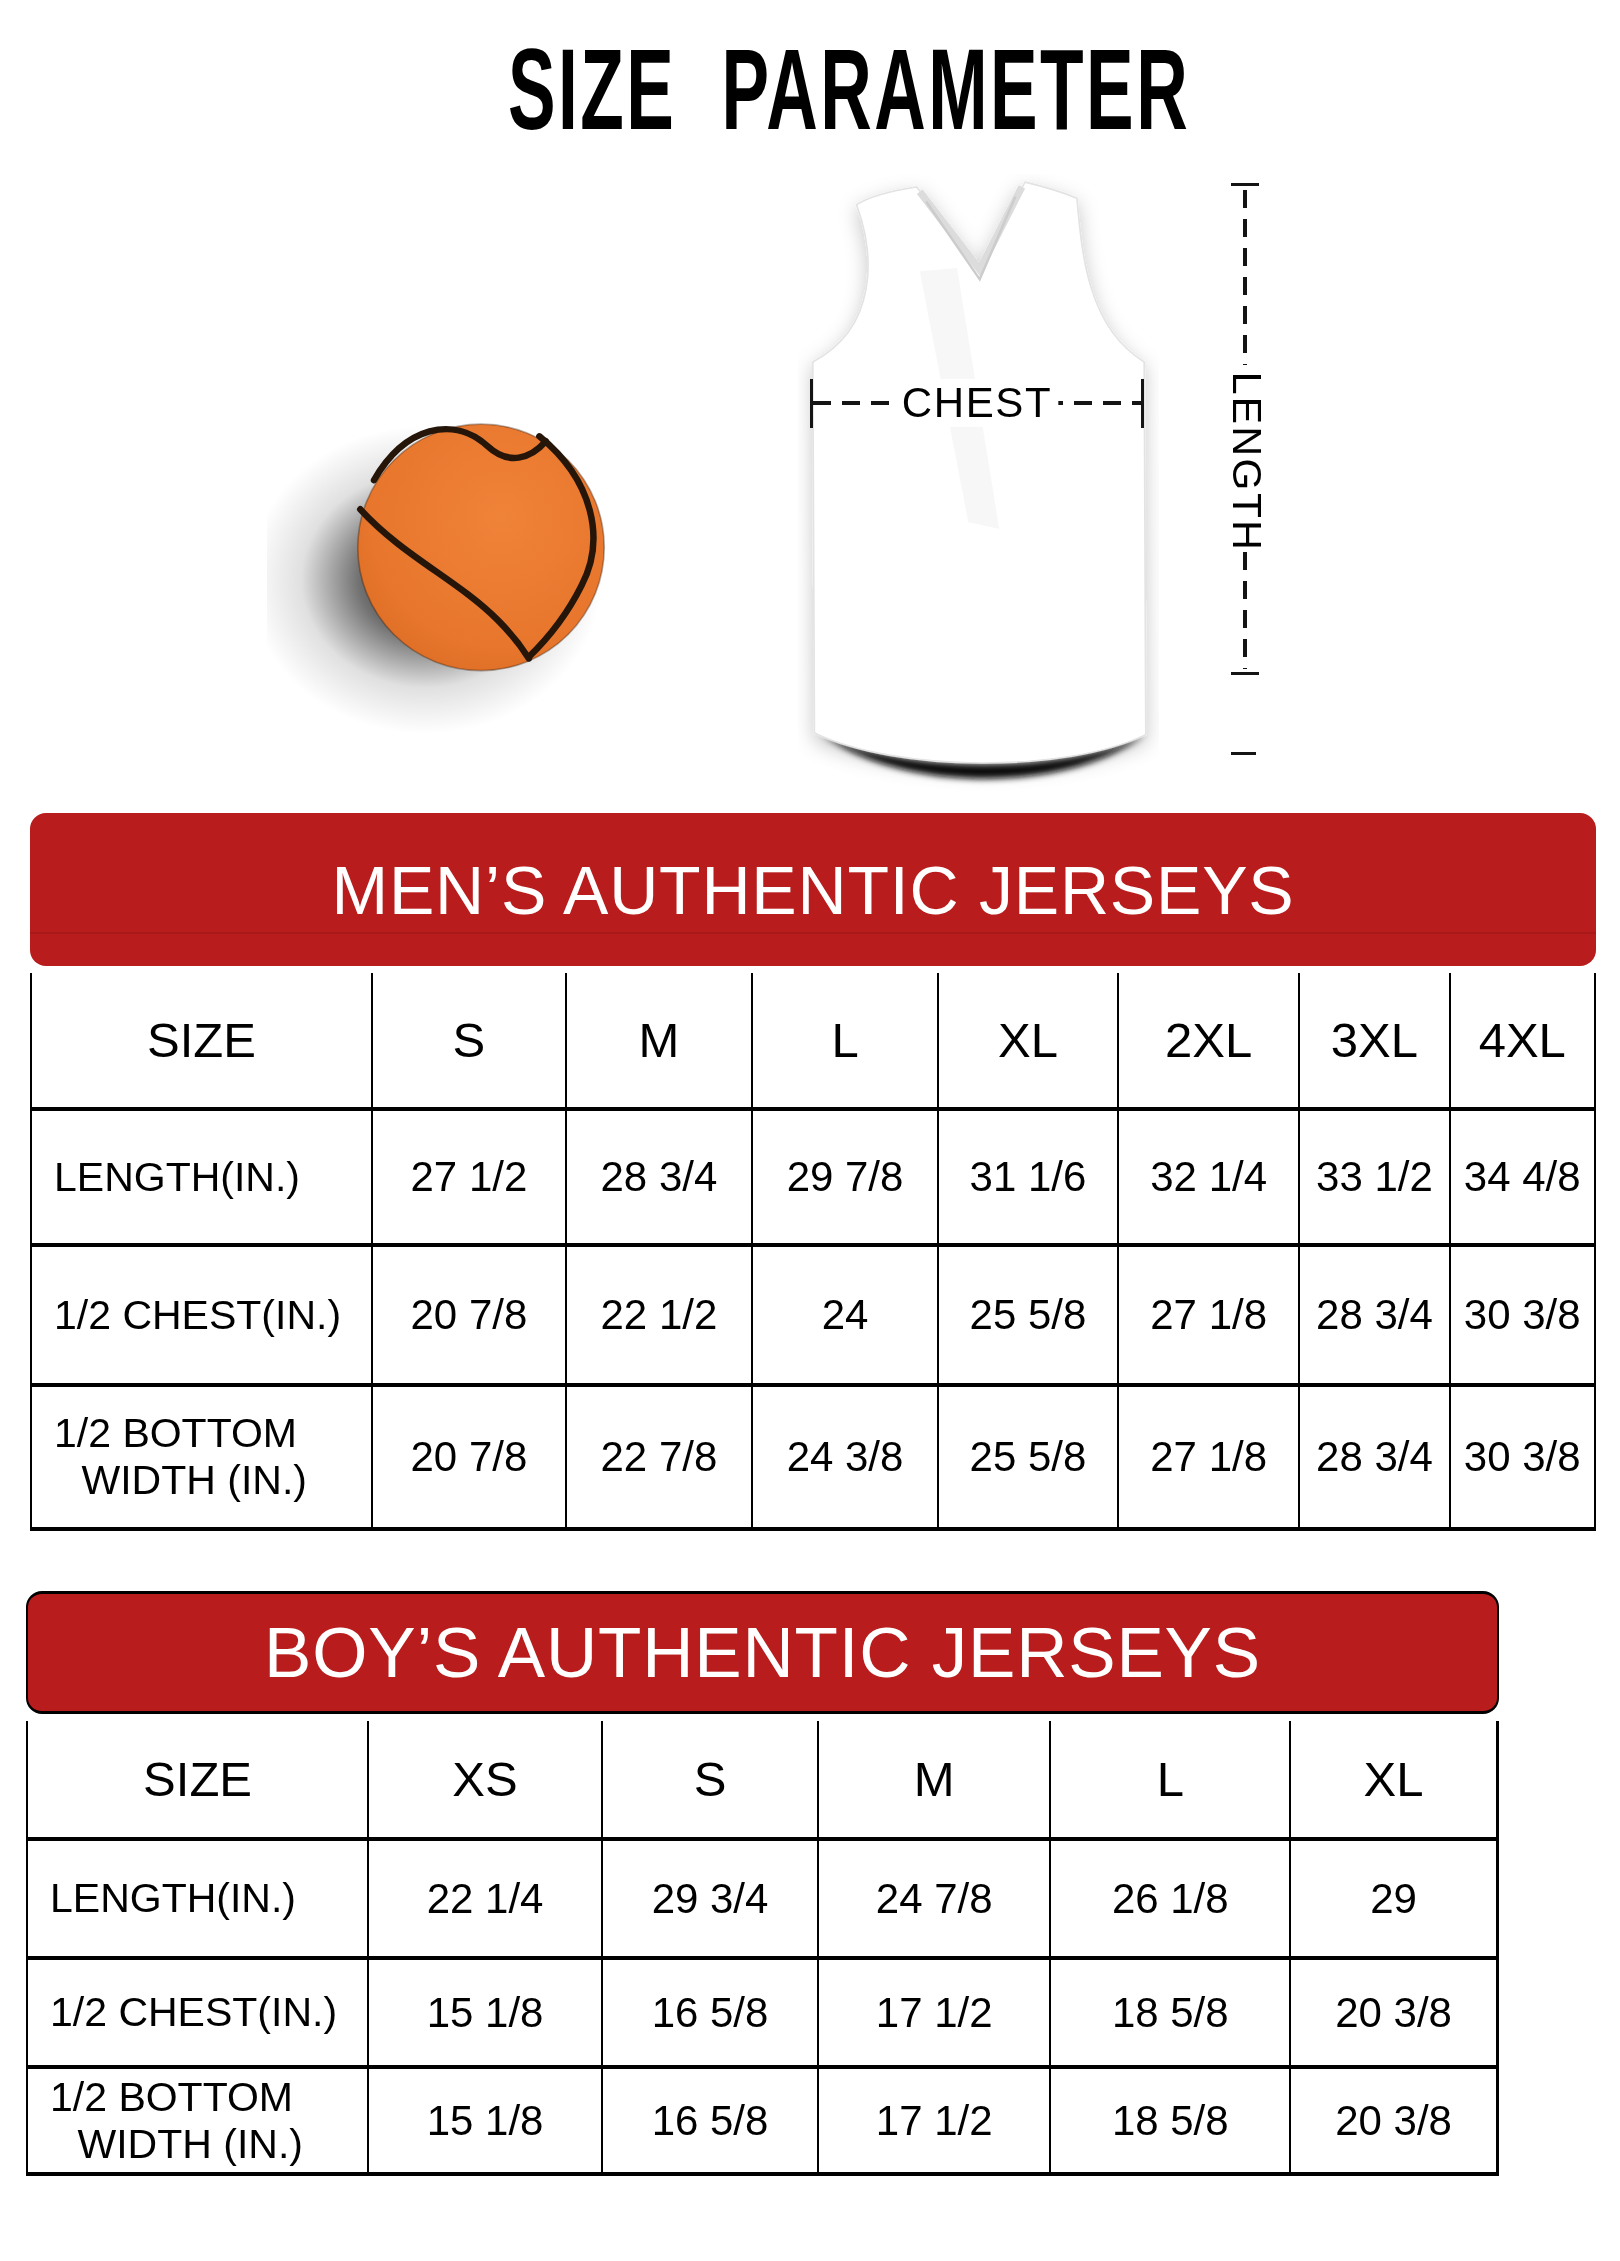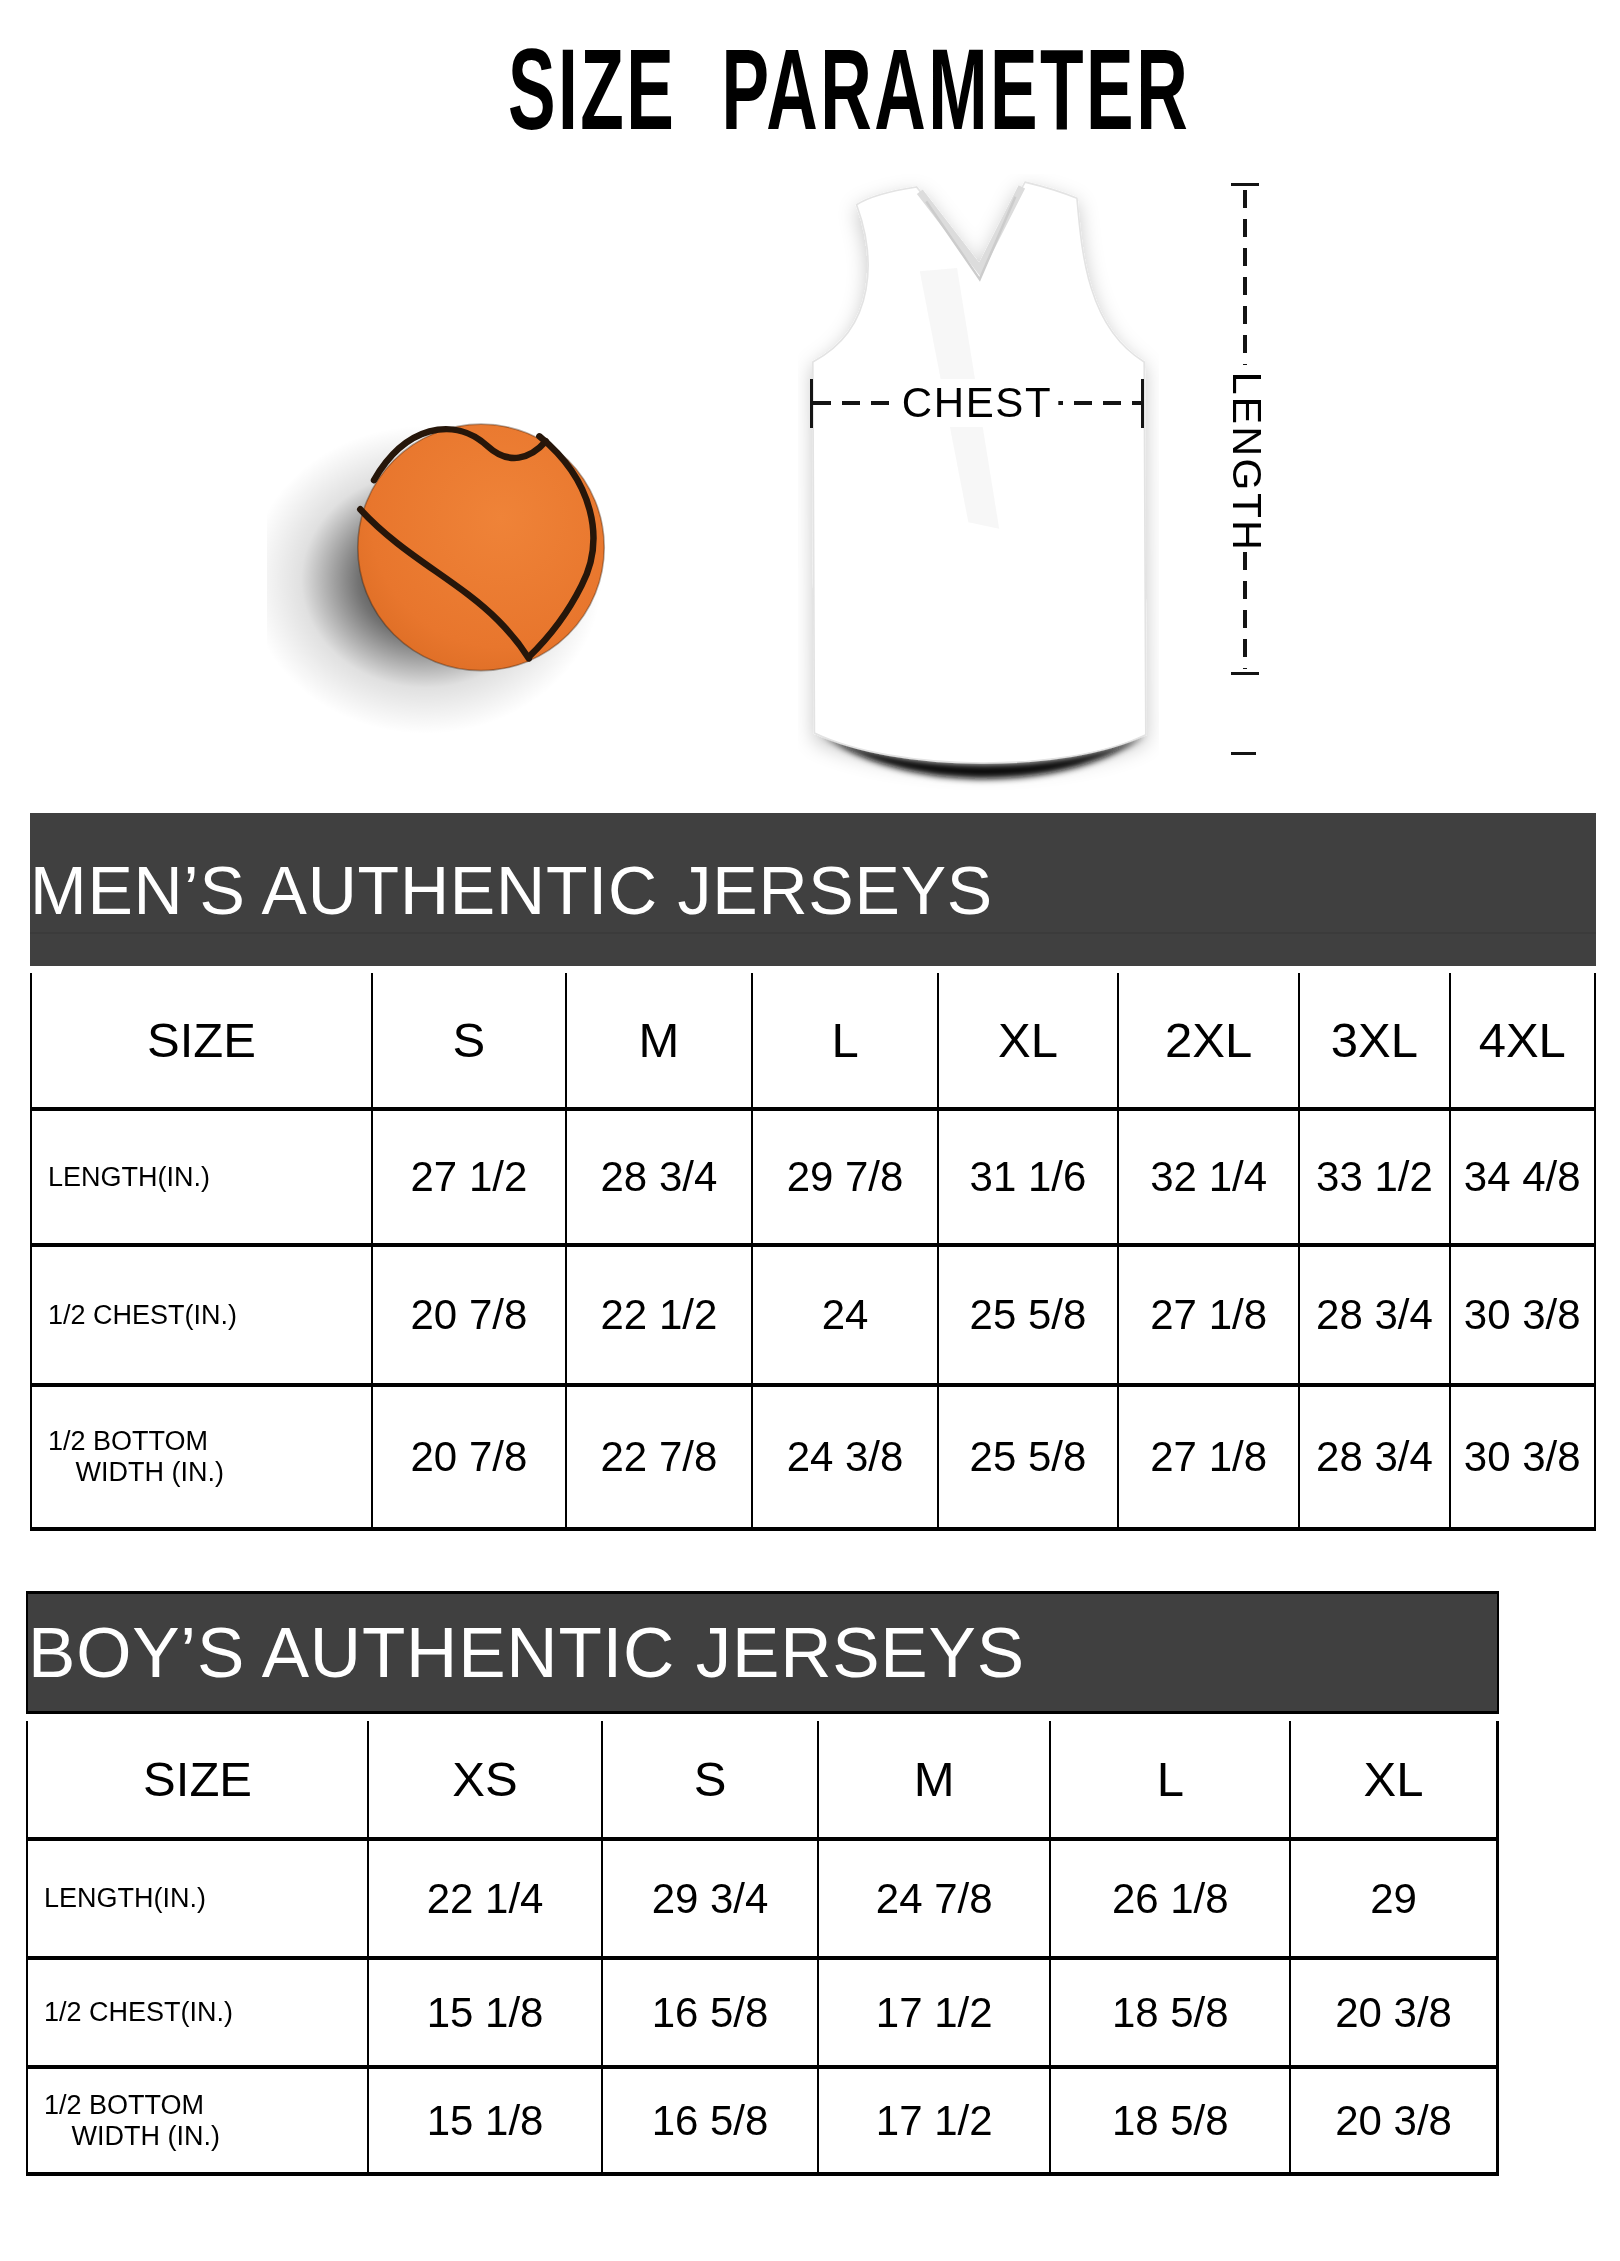--- a/index.html
+++ b/index.html
@@ -28,36 +28,36 @@
   #length-anno .cap.m{top:489px;}
   #length-anno .cap.b{top:569px;width:25px;}
   #length-anno .dash-v{position:absolute;left:12px;width:4px;
         background:repeating-linear-gradient(180deg,#141414 0 18px,transparent 18px 29px);}
   #length-anno .s1{top:6.5px;height:175px;}
   #length-anno .s2{top:369px;height:117px;}
   #length-anno .lbl{position:absolute;left:14.6px;top:279px;transform:translate(-50%,-50%) rotate(90deg);
         font-size:41px;letter-spacing:2.4px;white-space:nowrap;}
 
   
-  .band{position:absolute;background:#404040;display:flex;align-items:center;justify-content:flex-start;}
+  .band{position:absolute;background:#b91c1c;display:flex;align-items:center;justify-content:center;border-radius:16px;}
   .band .bandtext{color:#fff;letter-spacing:0.8px;white-space:nowrap;}
   #men-band{left:30px;top:813px;width:1566px;height:153px;}
   #men-band .bandtext{font-size:68px;}
   #men-band .seam{position:absolute;left:0;right:0;bottom:32px;height:2.4px;background:rgba(0,0,0,0.08);}
   #boys-band{left:26px;top:1591px;width:1473px;height:123px;box-sizing:border-box;
         border:2.4px solid #000;border-top-width:3.2px;border-bottom-width:3.2px;}
   #boys-band .bandtext{font-size:71px;}
 
   
   table.sizes{position:absolute;border-collapse:collapse;table-layout:fixed;background:#fff;margin-top:7px;}
   table.sizes td{border-left:2.4px solid #000;border-top:4px solid #000;text-align:center;
         vertical-align:middle;font-size:42px;padding:0;overflow:hidden;}
   table.sizes td:first-child{border-left:none;}
   table.sizes tr:first-child td{border-top:none;font-size:49px;}
-  table.sizes td.rowlabel{text-align:left;padding-left:16px;font-size:27px;line-height:1.14;}
+  table.sizes td.rowlabel{text-align:left;padding-left:22px;font-size:41px;line-height:1.14;}
   table.sizes .l2{display:block;padding-left:27.5px;}
   #men-table{left:30px;top:966px;width:1566px;border-left:2.4px solid #000;
         border-right:2.4px solid #000;border-bottom:4.9px solid #000;}
   #men-table tr:nth-child(1) td{height:134px;}
   #men-table tr:nth-child(2) td{height:132px;}
   #men-table tr:nth-child(3) td{height:136px;}
   #men-table tr:nth-child(4) td{height:140px;}
   #boys-table{left:26px;top:1714px;width:1473px;border-left:2.4px solid #000;
         border-right:3.2px solid #000;border-bottom:4.9px solid #000;}
   #boys-table tr:nth-child(1) td{height:116px;}

